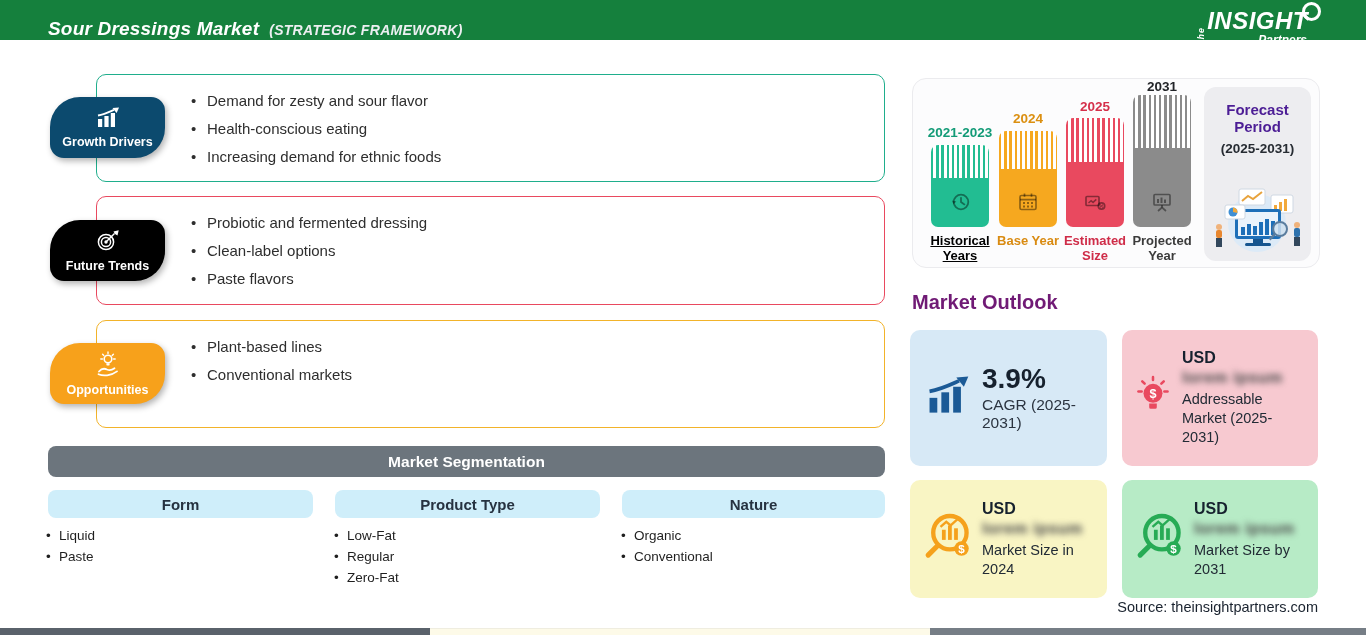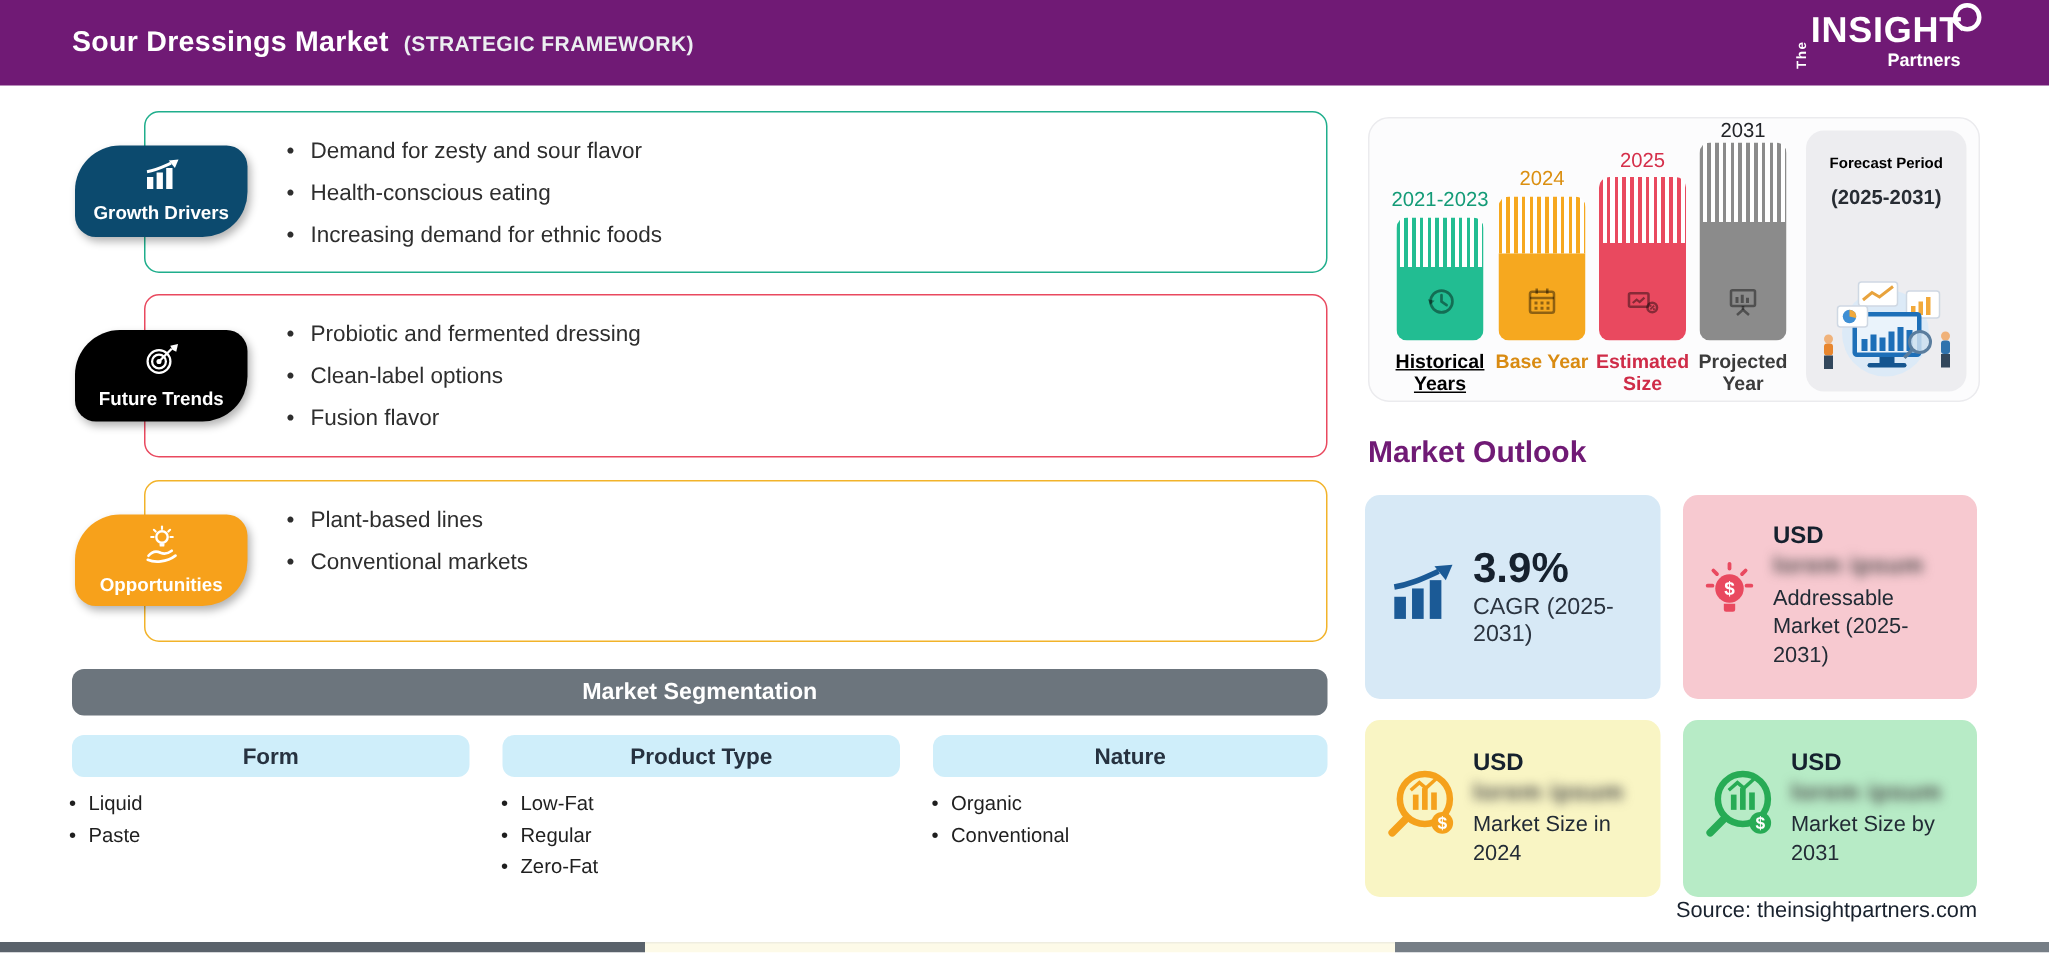--- a/index.html
+++ b/index.html
@@ -1,20 +1,20 @@
 <!DOCTYPE html>
 <html><head>
 <meta charset="utf-8">
 <style>
   * { margin:0; padding:0; box-sizing:border-box; }
   html,body { width:1366px; height:635px; }
   body { font-family:"Liberation Sans", sans-serif; background:#ffffff; position:relative; overflow:hidden; }
 
   
-  .header { position:absolute; left:0; top:0; width:1366px; height:57px; background:#701a75; }
+  .header { position:absolute; left:0; top:0; width:1366px; height:40px; background:#15803d;font-style:italic; }
   .header-title { position:absolute; left:48px; top:0; height:57px; display:flex; align-items:baseline; gap:10px; padding-top:18px; }
   .header-title .main { color:#ffffff; font-size:19px; font-weight:bold; letter-spacing:.2px; }
   .header-title .sub { color:#eceff1; font-size:14px; font-weight:600; letter-spacing:.3px; }
 
   .logo { position:absolute; right:58px; top:9px; color:#fff; display:flex; }
   .logo-the { font-size:9px; font-weight:bold; writing-mode:vertical-rl; transform:rotate(180deg); letter-spacing:1px; margin-top:3px; margin-right:1px; }
   .logo-main { display:flex; flex-direction:column; align-items:flex-end; }
   .logo-insight { font-size:24px; font-weight:800; letter-spacing:.5px; line-height:23px; position:relative; }
   .logo-insight::after { content:""; position:absolute; right:-13px; top:-7px; width:13px; height:13px; border:3px solid #fff; border-radius:50%; }
   .logo-insight::before { content:""; position:absolute; right:-2px; top:6px; width:9px; height:3px; background:#fff; transform:rotate(45deg); }
@@ -55,33 +55,33 @@
   .tbar .solid { flex:1; display:flex; align-items:flex-end; justify-content:center; padding-bottom:9px; }
   .tbar-1 { left:18px;  width:58px; top:66px; height:82px; }
   .tbar-2 { left:86px;  width:58px; top:52px; height:96px; }
   .tbar-3 { left:153px; width:58px; top:39px; height:109px; }
   .tbar-4 { left:220px; width:58px; top:16px; height:132px; }
   .tbar-1 .solid { background:#22bd92; } .tbar-1 .stripes { background:repeating-linear-gradient(90deg,#22bd92 0 2.4px,#ffffff 2.4px 5.2px); }
   .tbar-2 .solid { background:#f6a81f; } .tbar-2 .stripes { background:repeating-linear-gradient(90deg,#f6a81f 0 2.4px,#ffffff 2.4px 5.2px); }
   .tbar-3 .solid { background:#e9495f; } .tbar-3 .stripes { background:repeating-linear-gradient(90deg,#e9495f 0 2.4px,#ffffff 2.4px 5.2px); }
   .tbar-4 .solid { background:#8b8b8b; } .tbar-4 .stripes { background:repeating-linear-gradient(90deg,#8b8b8b 0 2.4px,#ffffff 2.4px 5.2px); }
   .bar-ic { color:rgba(0,0,0,.42); }
-  .tyear { position:absolute; width:86px; text-align:center; font-size:13.5px; font-weight:normal; }
+  .tyear { position:absolute; width:86px; text-align:center; font-size:13.5px; font-weight:bold; }
   .tyear-1 { left:4px;   top:46px; color:#139b77; }
   .tyear-2 { left:72px;  top:32px; color:#db8f10; }
   .tyear-3 { left:139px; top:20px; color:#d52f4a; }
   .tyear-4 { left:206px; top:0;    color:#222428; }
   .tlabel { position:absolute; width:78px; top:154px; text-align:center; font-size:13px; font-weight:bold; line-height:15px; }
   .tlabel-1 { left:8px;   color:#000000;text-decoration:underline; }
   .tlabel-2 { left:76px;  color:#d98b12; }
   .tlabel-3 { left:143px; color:#cf2c48; }
   .tlabel-4 { left:210px; color:#3b3b3b; }
 
   .forecast { position:absolute; left:291px; top:8px; width:107px; height:174px; background:#ededf0; border-radius:12px; text-align:center; }
-  .forecast-title { margin:14px auto 0; width:80px; font-size:10px; font-weight:bold; color:#000000; line-height:17px; }
+  .forecast-title { margin:14px auto 0; width:80px; font-size:15px; font-weight:bold; color:#4c1d95; line-height:17px; }
   .forecast-range { margin-top:6px; font-size:13.5px; font-weight:bold; color:#272c33; }
   .forecast-illustration { position:absolute; left:3px; bottom:4px; }
 
   
   .outlook-title { position:absolute; left:912px; top:291px; font-size:20px; font-weight:bold; color:#701a75; }
   .card { position:absolute; border-radius:10px; display:flex; align-items:center; }
   .card-cagr   { left:910px;  top:330px; width:197px; height:136px; background:#d7e9f6; padding-left:14px; gap:10px; }
   .card-addr   { left:1122px; top:330px; width:196px; height:136px; background:#f7c9d0; padding-left:12px; gap:10px; }
   .card-size24 { left:910px;  top:480px; width:197px; height:118px; background:#f9f5c4; padding-left:8px;  gap:6px; }
   .card-size31 { left:1122px; top:480px; width:196px; height:118px; background:#b7ebc6; padding-left:8px;  gap:6px; }
@@ -134,21 +134,21 @@
       <path d="M17.5 1 L24 0.4 L21.6 6 Z" fill="#fff"></path>
     </svg>
   </span>
   <span class="badge-label">Growth Drivers</span>
 </div>
 
 <div class="section-box box-trends">
   <ul>
     <li>Probiotic and fermented dressing</li>
     <li>Clean-label options</li>
-    <li>Fusion flavor</li>
+    <li>Paste flavors</li>
   </ul>
 </div>
 <div class="badge badge-trends">
   <span>
     <svg width="26" height="24" viewBox="0 0 26 24">
       <circle cx="11" cy="13" r="7.6" fill="none" stroke="#fff" stroke-width="1.5"></circle>
       <circle cx="11" cy="13" r="4.6" fill="none" stroke="#fff" stroke-width="1.5"></circle>
       <circle cx="11" cy="13" r="1.7" fill="#fff"></circle>
       <line x1="11" y1="13" x2="19.5" y2="4.5" stroke="#fff" stroke-width="1.5"></line>
       <path d="M18.5 2.5 l5.2 -1.2 -1.2 5.2 -2.6 -1.4 z" fill="#fff"></path>

